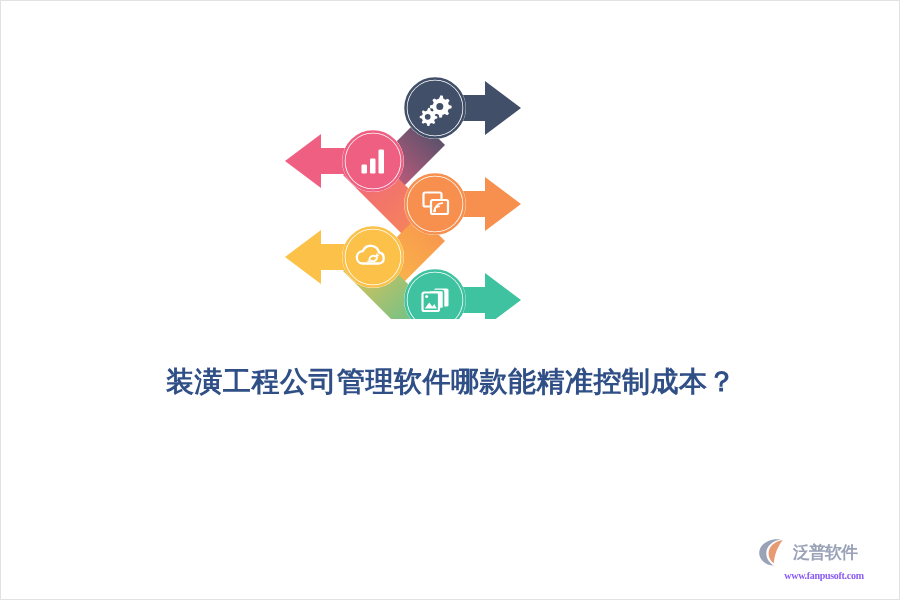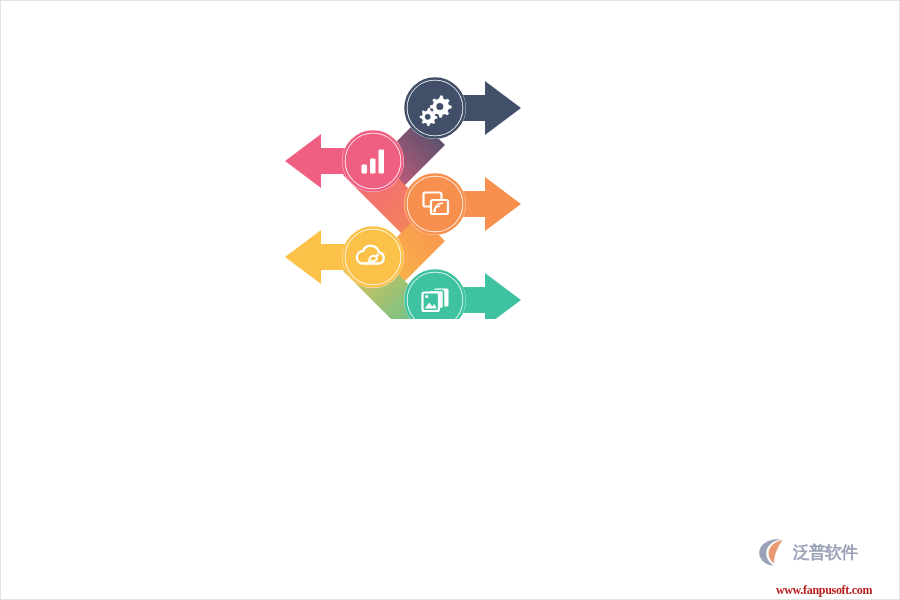--- a/index.html
+++ b/index.html
@@ -72,26 +72,26 @@
     font-family: "Liberation Serif", "DejaVu Serif", serif;
     font-size: 17px;
     font-weight: 700;
     color: #9aa2b8;
     line-height: 1;
     margin-left: 2px;
     letter-spacing: -1px;
   }
   .wm-url {
     font-family: "Liberation Serif", "DejaVu Serif", serif;
-    font-size: 12px;
+    font-size: 10px;
     font-weight: 700;
-    color: #b91c1c;
+    color: #8b5cf6;
     text-align: center;
     letter-spacing: -0.3px;
-    margin-top: 14px;
+    margin-top: 1px;
   }
 </style>
 </head>
 <body>
 
 <div class="page">
 
   <div class="infographic">
     <svg viewBox="0 0 268 256" xmlns="http://www.w3.org/2000/svg">
       <defs>
@@ -197,20 +197,21 @@
           <rect x="165" y="225.5" width="14.5" height="18" rx="1.6" fill="#ffffff"></rect>
           <rect x="160" y="227.5" width="14.5" height="18" rx="1.6" fill="#ffffff" stroke="#3ec2a0" stroke-width="1.6"></rect>
           <rect x="153.5" y="229.5" width="16.5" height="18.5" rx="1.8" fill="#3ec2a0" stroke="#ffffff" stroke-width="2.2"></rect>
           <path d="M155.8 245.6 l4.4 -6.0 3.1 3.9 2.0 -2.4 2.5 4.5 Z" fill="#ffffff"></path>
           <circle cx="157.7" cy="233.6" r="1.5" fill="#ffffff"></circle>
         </g>
       </g>
     </svg>
   </div>
 
+  <div class="title">装潢工程公司管理软件哪款能精准控制成本？</div>
 
   <div class="watermark">
     <div class="wm-row">
       <svg class="wm-mark" viewBox="0 0 34 32">
         <path d="M23.5 3.5 C12 2 2.2 8.5 2.2 17.0 C2.2 24.0 9.2 29.6 17.2 29.6 C12.4 27.2 9.3 22.6 9.3 17.2 C9.3 10.6 15.0 5.0 23.5 3.5 Z" fill="#9aa2b8"></path>
         <path d="M25.8 4.0 C17.0 5.6 11.6 10.8 11.6 17.4 C11.6 21.4 13.6 25.0 16.9 27.2 C17.2 19.2 20.6 10.6 25.8 4.0 Z" fill="#e89a72"></path>
         <path d="M26.6 4.2 C21.4 10.8 18.2 19.2 17.9 27.1 C23.2 24.8 26.8 19.6 26.8 13.6 C26.8 10.2 26.8 6.6 26.6 4.2 Z" fill="#ffffff"></path>
       </svg>
       <div class="wm-name">泛普软件</div>
     </div>

